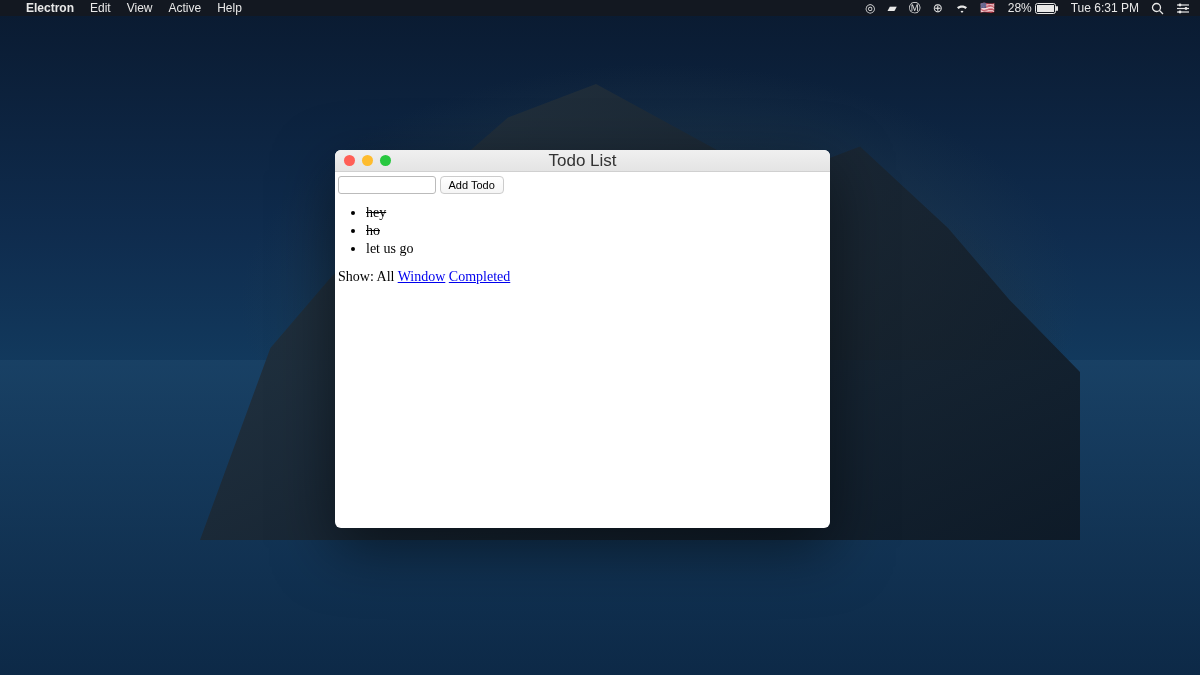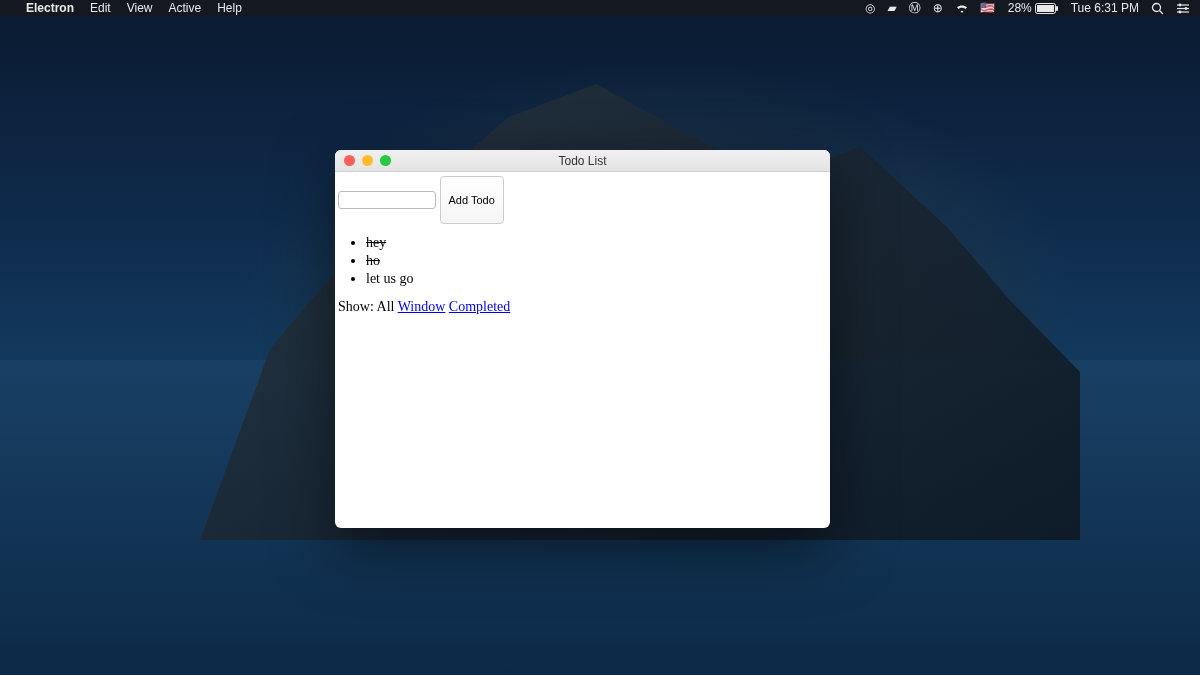--- a/index.html
+++ b/index.html
@@ -83,21 +83,21 @@
     }
     .traffic-lights { display: flex; gap: 7px; padding-left: 9px; }
     .tl { width: 11px; height: 11px; border-radius: 50%; }
     .tl-close { background: #ff5f57; }
     .tl-min { background: #febc2e; }
     .tl-max { background: #28c840; }
     .win-title {
       position: absolute;
       left: 0; right: 0;
       text-align: center;
-      font-size: 12px;
+      font-size: 17px;
       color: #333;
       pointer-events: none;
     }
     .window-body {
       padding: 4px 3px;
       font-family: "Times New Roman", Times, serif;
       font-size: 14px;
       color: #000;
     }
     .todo-form { margin-bottom: 8px; }
@@ -106,21 +106,21 @@
       height: 18px;
       border: 1px solid #bbb;
       border-radius: 3px;
       font-size: 11px;
       padding: 1px 3px;
       vertical-align: middle;
     }
     .add-btn {
       font-family: Arial, sans-serif;
       font-size: 11px;
-      padding: 17px 8px;
+      padding: 2px 8px;
       border: 1px solid #ccc;
       border-radius: 4px;
       background: linear-gradient(180deg, #fff 0%, #f5f5f5 100%);
       cursor: pointer;
       vertical-align: middle;
     }
     .todo-list {
       margin: 10px 0 10px 28px;
       list-style: disc;
     }

